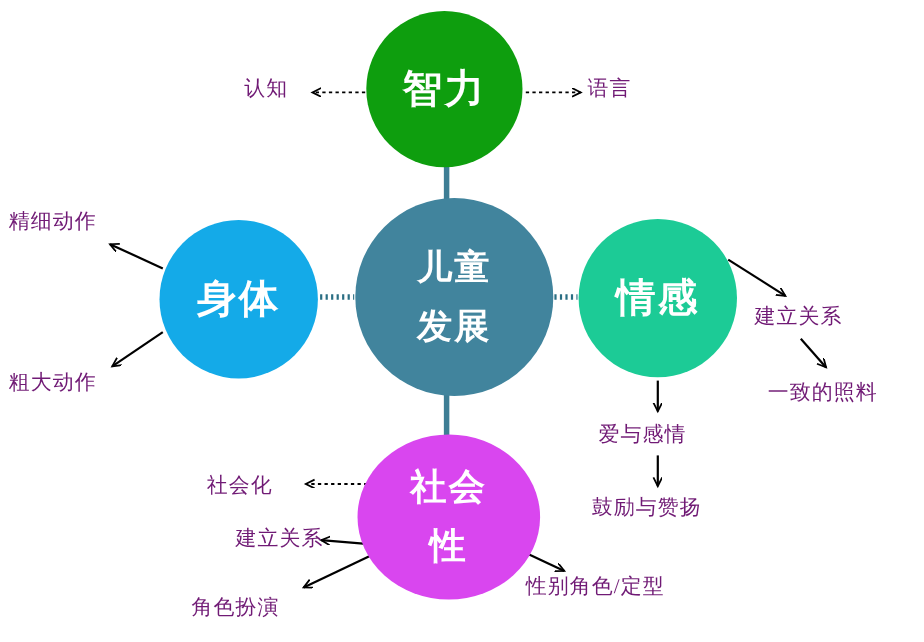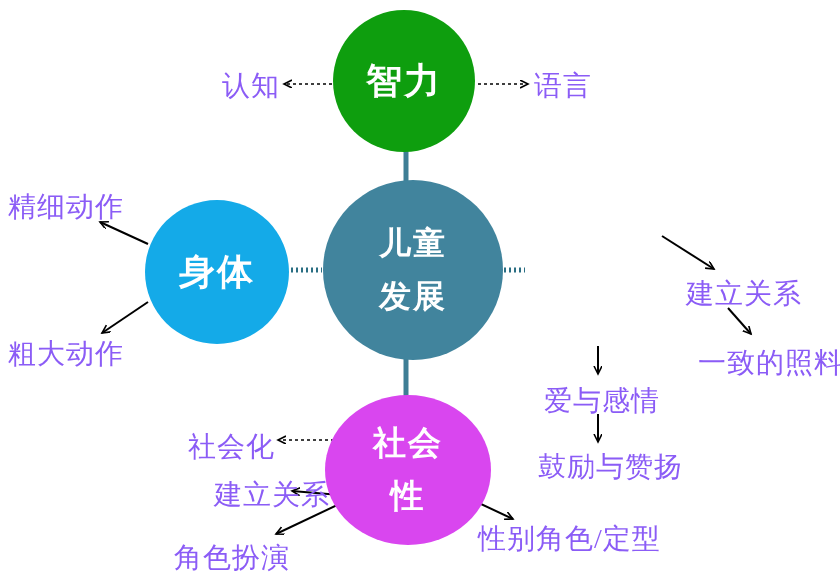--- a/index.html
+++ b/index.html
@@ -15,21 +15,21 @@
     color:#ffffff; font-weight:bold; text-align:left;
     font-family:"Liberation Sans","DejaVu Sans",sans-serif;
     letter-spacing:2px;
   }
   .node-intelligence { left:333px; top:10px;  width:142px; height:142px; font-size:36px; }
   .node-center       { left:323px; top:180px; width:180px; height:180px; font-size:32px; line-height:1.65; }
   .node-body         { left:145px; top:200px; width:144px; height:144px; font-size:36px; }
   .node-emotion      { left:526px; top:199px; width:144px; height:144px; font-size:36px; }
   .node-social       { left:325px; top:395px; width:166px; height:150px; font-size:33px; line-height:1.6; }
   .leaf {
-    position:absolute; font-size:28px; color:#8b5cf6;
+    position:absolute; font-size:19px; color:#701a75;
     white-space:nowrap; letter-spacing:1px;
   }
   .leaf-cognition        { left:222px; top:67px;  }
   .leaf-language         { left:534px; top:67px;  }
   .leaf-fine-motor       { left:8px;   top:188px; }
   .leaf-gross-motor      { left:8px;   top:335px; }
   .leaf-safe-environment { left:686px; top:275px; }
   .leaf-consistent-care  { left:698px; top:344px; }
   .leaf-love-affection   { left:544px; top:382px; }
   .leaf-encouragement    { left:538px; top:448px; }
@@ -80,20 +80,23 @@
 
   <div class="node node-center" style="background-color: rgb(65, 132, 157);">
     <span>儿童</span>
     <span>发展</span>
   </div>
 
   <div class="node node-body" style="background-color: rgb(20, 170, 232);">
     <span>身体</span>
   </div>
 
+  <div class="node node-emotion" style="background-color: rgb(28, 203, 150);">
+    <span>情感</span>
+  </div>
 
   <div class="node node-social" style="background-color: #d946ef;">
     <span>社会</span>
     <span>性</span>
   </div>
 
   <div class="leaf leaf-cognition">认知</div>
   <div class="leaf leaf-language">语言</div>
   <div class="leaf leaf-fine-motor">精细动作</div>
   <div class="leaf leaf-gross-motor">粗大动作</div>

